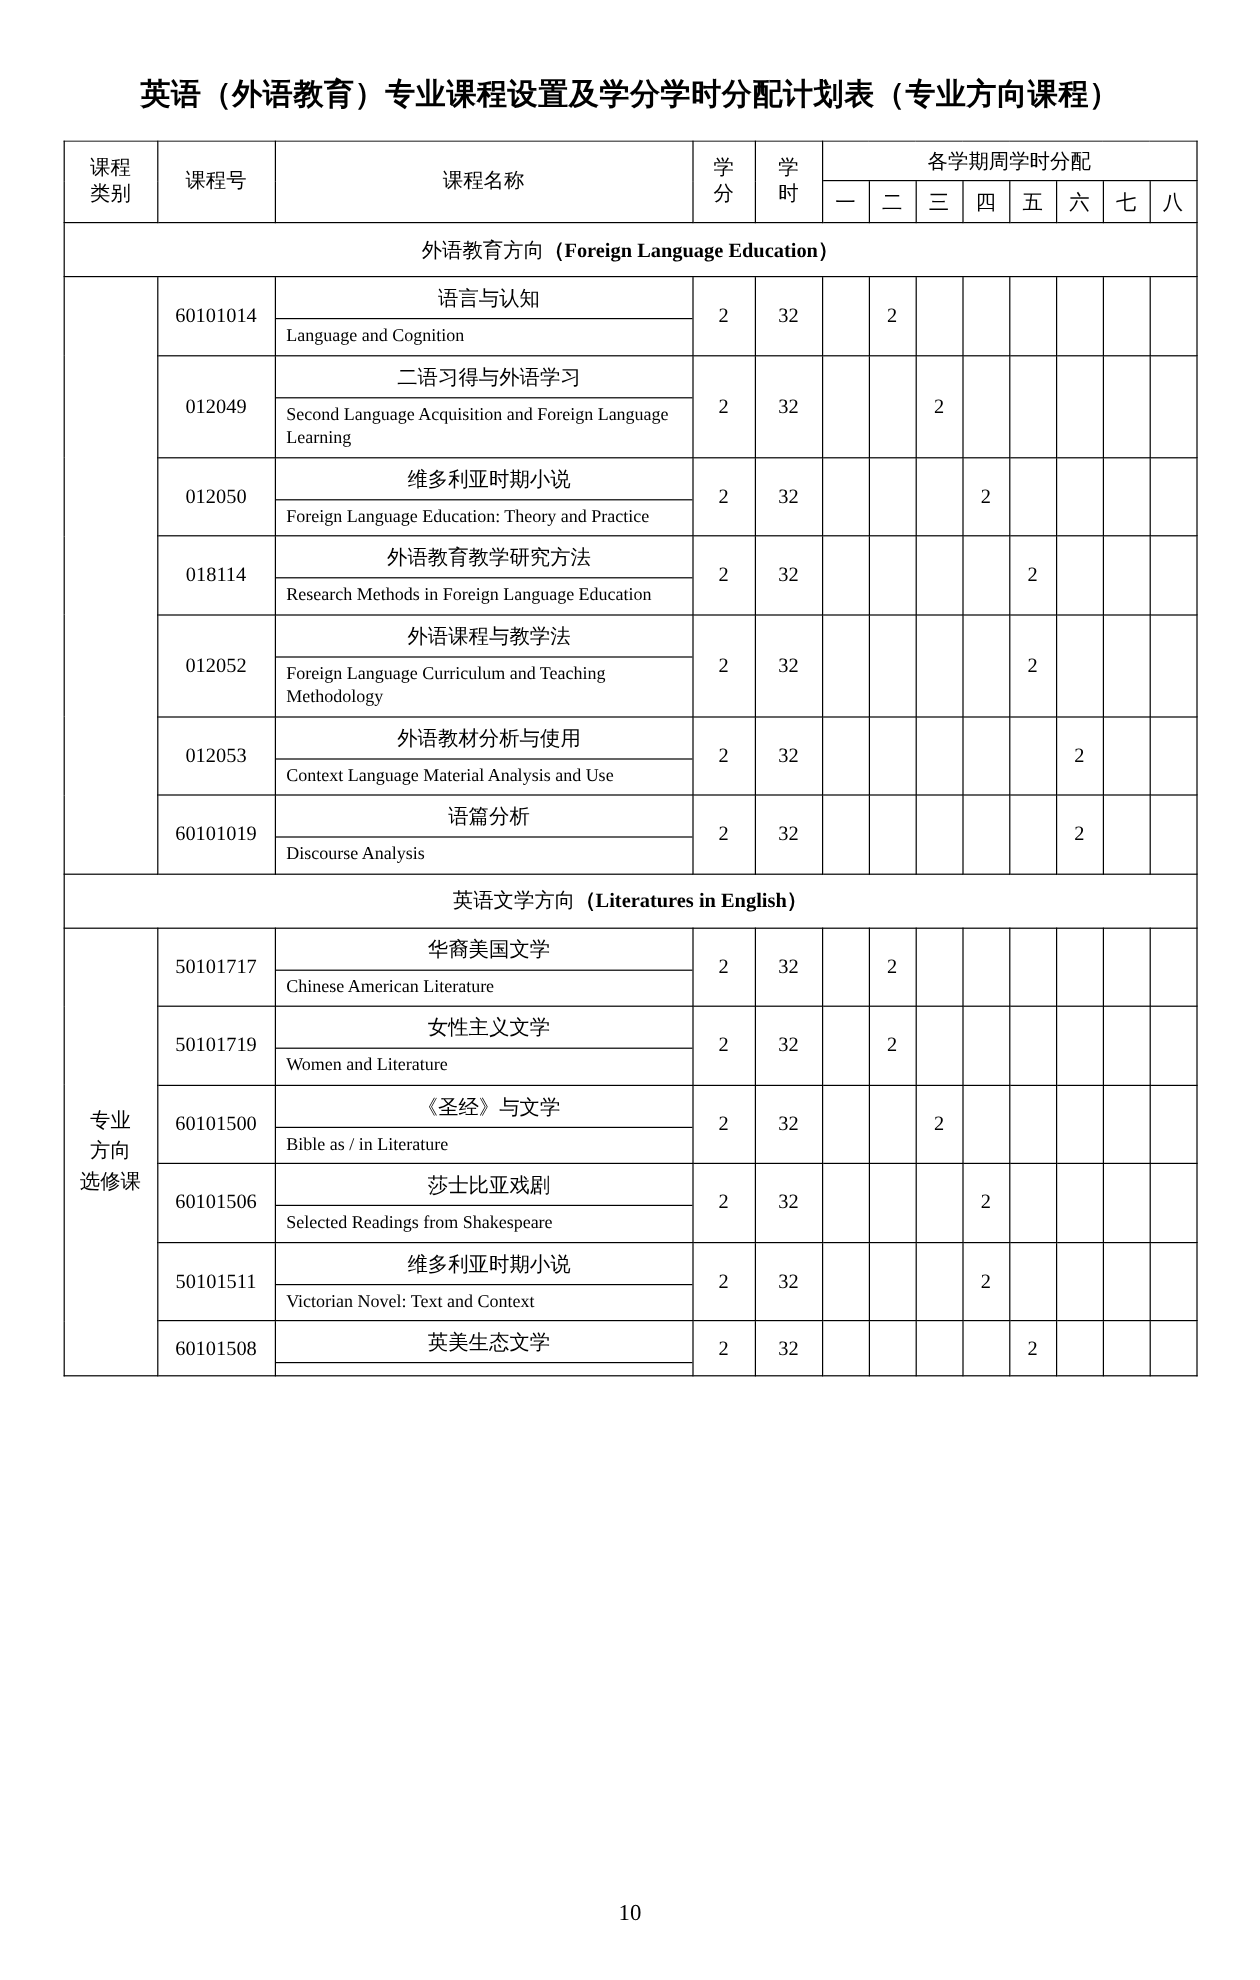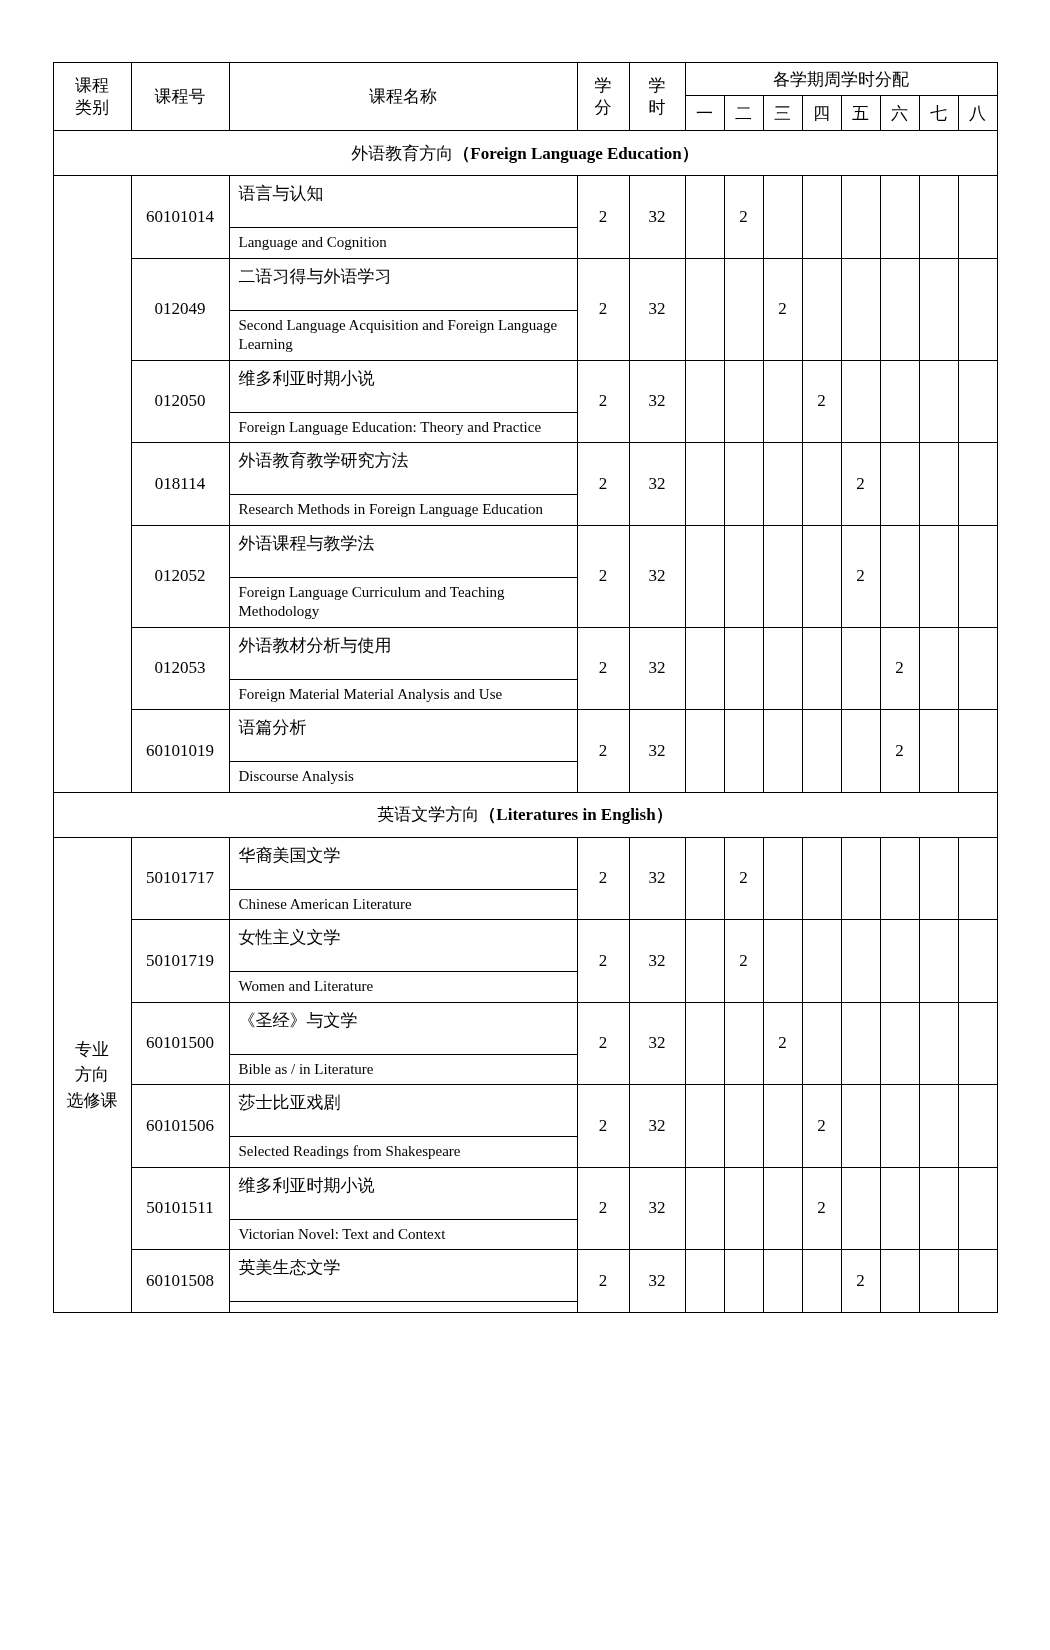--- a/index.html
+++ b/index.html
@@ -85,22 +85,22 @@
   }
   .code-cell {
     font-size: 17px;
     font-family: "Liberation Serif", serif;
     margin-left: 24px;
   }
   .name-cn {
     font-family: "DejaVu Sans", "Liberation Sans", sans-serif;
     font-size: 17px;
     border-bottom: 1.3px solid #000;
-    padding: 6px 0 22px 9px;
-    text-align: left;
+    padding: 6px 0 5px 9px;
+    text-align: center;
   }
   .name-en {
     font-family: Liberation Serif, serif;
     font-size: 15px;
     padding: 5px 0 5px 9px;
     text-align: left;
     line-height: 1.3;
   }
   .num-cell {
     font-size: 17px;
@@ -120,20 +120,21 @@
     position: relative;
     overflow: hidden;
     height: 1330px;
   }
 </style>
 </head>
 <body>
 
 <div class="page">
 
+  <h1 class="doc-title">英语（外语教育）专业课程设置及学分学时分配计划表（专业方向课程）</h1>
 
   <div class="clip-container">
   <table class="course-table">
     <colgroup>
       <col class="c-cat">
           <col class="c-code">
           <col class="c-name">
           <col class="c-credit">
           <col class="c-hours">
       <col class="c-term">
@@ -270,21 +271,21 @@
         <td class="num-cell">2</td>
         <td class="num-cell"></td>
         <td class="num-cell"></td>
         <td class="num-cell"></td>
       </tr>
 
       <tr>
         <td class="code-cell">012053</td>
         <td class="name-wrap">
           <div class="name-cn">外语教材分析与使用</div>
-          <div class="name-en">Foreign Material Material Analysis and Use</div>
+          <div class="name-en">Context Language Material Analysis and Use</div>
         </td>
         <td class="num-cell">2</td>
         <td class="num-cell">32</td>
         <td class="num-cell"></td>
         <td class="num-cell"></td>
         <td class="num-cell"></td>
         <td class="num-cell"></td>
         <td class="num-cell"></td>
         <td class="num-cell">2</td>
         <td class="num-cell"></td>
@@ -424,13 +425,14 @@
         <td class="num-cell"></td>
         <td class="num-cell">2</td>
         <td class="num-cell"></td>
         <td class="num-cell"></td>
         <td class="num-cell"></td>
       </tr>
     </tbody>
   </table>
   </div>
 
+  <div class="page-number">10</div>
 </div>
 
 </body></html>

